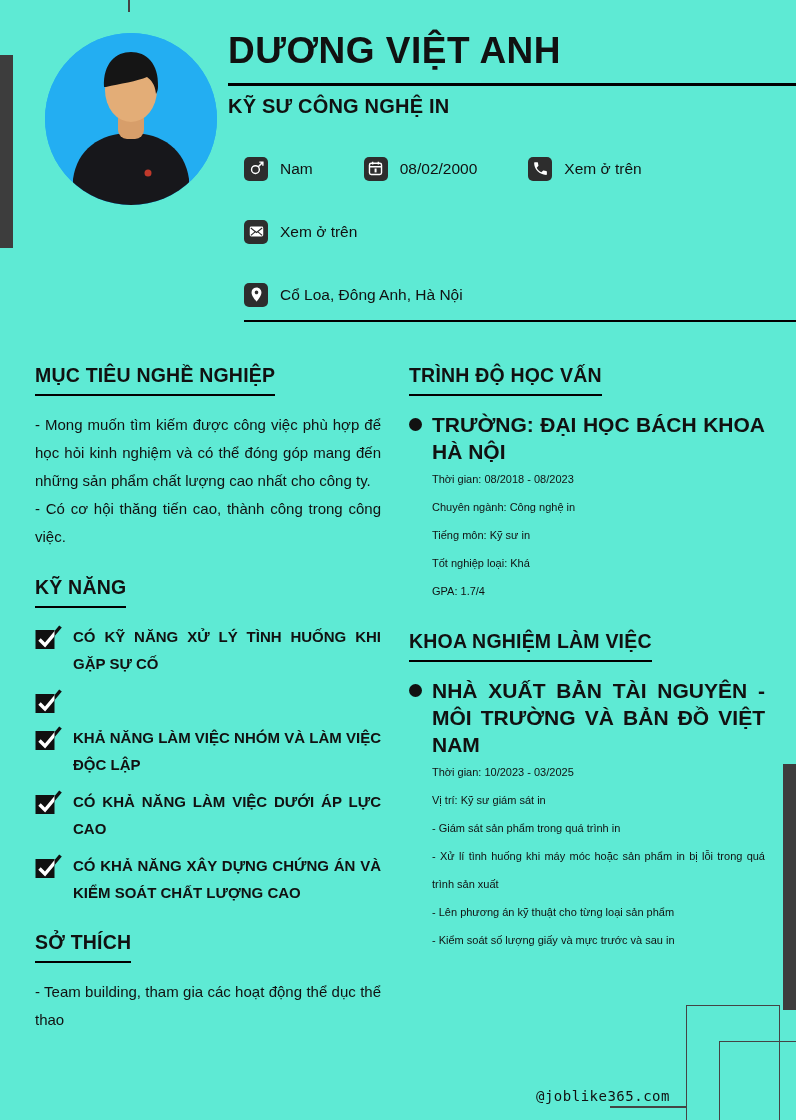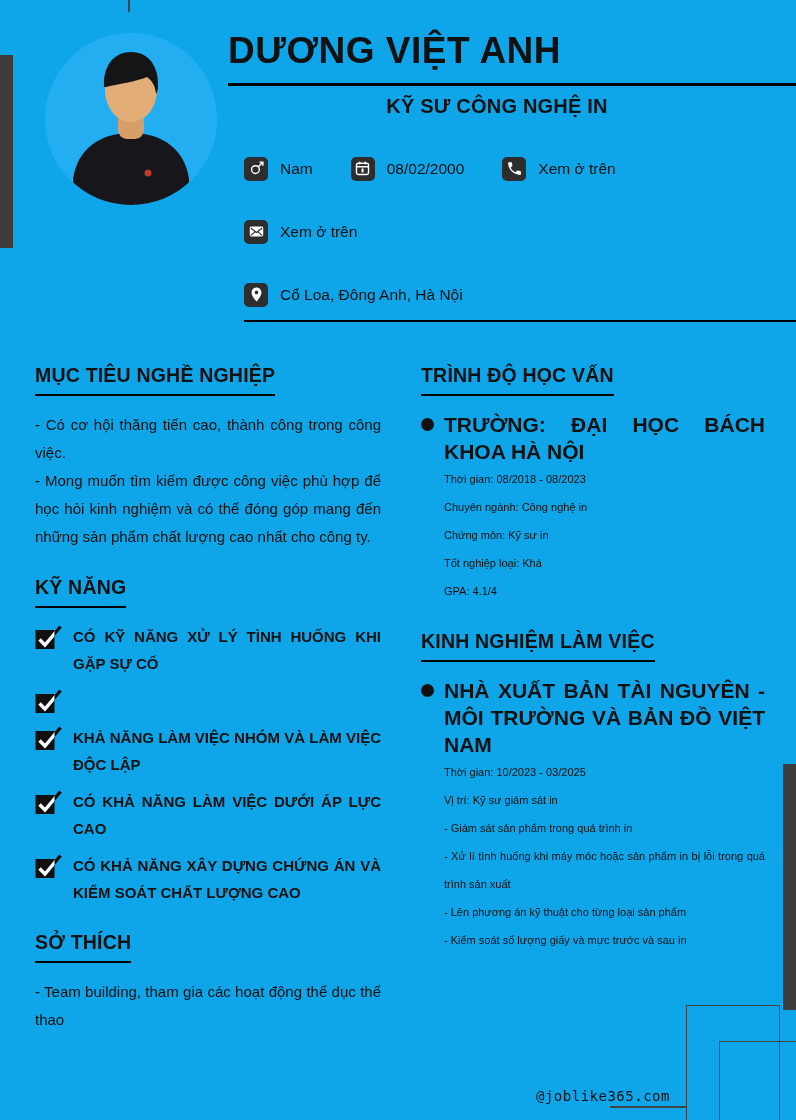--- a/index.html
+++ b/index.html
@@ -2,21 +2,21 @@
 <html><head>
 <meta charset="utf-8">
 <style>
   * { box-sizing: border-box; margin: 0; padding: 0; }
   html, body { background: #e8e8e8; }
   .page {
     position: relative;
     width: 796px;
     height: 1120px;
     margin: 0 auto;
-    background: #0ea5e9;
+    background: #5eead4;
     font-family: "Liberation Sans", sans-serif;
     color: #111;
     overflow: hidden;
   }
 
   
   .deco { position: absolute; }
   .left-bar  { left: 0;     top: 55px;  width: 13px; height: 193px; background: #3d3d3d; }
   .right-bar { left: 783px; top: 764px; width: 13px; height: 246px; background: #3d3d3d; }
   .top-tick  { left: 128px; top: 0;     width: 2px;  height: 12px;  background: #444; }
@@ -27,34 +27,34 @@
   
   .photo {
     position: absolute; left: 45px; top: 33px;
     width: 172px; height: 172px; border-radius: 50%;
     overflow: hidden; background: #23aef2;
   }
   .photo svg { display: block; }
   .header-right { margin-left: 228px; padding-top: 30px; }
   .name { font-size: 37px; font-weight: 700; letter-spacing: .5px; line-height: 1.15; }
   .name-rule { border-top: 3px solid #000; margin-top: 10px; }
-  .job-title { text-align: center; padding-right: 30px; margin-top: 9px; font-size: 20px; font-weight: 700; letter-spacing: .2px; }
+  .job-title { text-align: left; padding-right: 30px; margin-top: 9px; font-size: 20px; font-weight: 700; letter-spacing: .2px; }
 
   .contact { margin-left: 16px; margin-top: 24px; }
-  .contact-row { display: flex; align-items: center; gap: 38px; margin-bottom: 11px; margin-top: 39px; }
+  .contact-row { display: flex; align-items: center; gap: 51px; margin-bottom: 11px; margin-top: 39px; }
   .contact-item { display: flex; align-items: center; gap: 12px; font-size: 15.5px; }
   .cicon {
     width: 24px; height: 24px; background: #2d2d2d; border-radius: 5px;
     display: flex; align-items: center; justify-content: center; flex: 0 0 auto;
   }
   .cicon svg { width: 17px; height: 17px; display: block; }
   .contact-rule { margin-left: 16px; margin-top: 13px; border-top: 2px solid #000; }
 
   
-  .main { display: flex; gap: 40px; padding: 42px 31px 0 35px; }
+  .main { display: flex; gap: 28px; padding: 42px 31px 0 35px; }
   .col-left  { width: 346px; flex: 0 0 346px; }
   .col-right { flex: 1; min-width: 0; }
 
   .sec { margin-bottom: 25px; }
   .sec h2 {
     display: table; white-space: nowrap;
     font-size: 19.5px; font-weight: 700; letter-spacing: .2px;
     border-bottom: 2px solid #000; padding-bottom: 7px; margin-bottom: 15px;
   }
   .para { font-size: 15px; line-height: 28px; text-align: justify; }
@@ -160,22 +160,22 @@
     </div>
     <div class="contact-rule"></div>
   </div>
 
   <div class="main">
 
     <div class="col-left">
 
       <div class="sec">
         <h2>MỤC TIÊU NGHỀ NGHIỆP</h2>
+        <div class="para">-  Mong muốn tìm kiếm được công việc phù hợp để học hỏi kinh nghiệm và có thể đóng góp mang đến những sản phẩm chất lượng cao nhất cho công ty.</div>
         <div class="para">- Có cơ hội thăng tiến cao, thành công trong công việc.</div>
-        <div class="para">-  Mong muốn tìm kiếm được công việc phù hợp để học hỏi kinh nghiệm và có thể đóng góp mang đến những sản phẩm chất lượng cao nhất cho công ty.</div>
       </div>
 
       <div class="sec">
         <h2>KỸ NĂNG</h2>
 
         <div class="skill">
           <span class="check">
             <svg viewBox="0 0 27 26">
                 <rect x="0.5" y="6" width="19" height="19" fill="#101010"></rect>
                 <path d="M4.5 15.5 l5.5 5.5 L25.5 2.5" stroke="#101010" stroke-width="3.4" fill="none"></path>
@@ -253,29 +253,29 @@
       <div class="sec">
         <h2>TRÌNH ĐỘ HỌC VẤN</h2>
         <div class="entry">
           <div class="entry-head">
             <span class="bullet"></span>
             <span class="entry-title">TRƯỜNG: ĐẠI HỌC BÁCH KHOA HÀ NỘI</span>
           </div>
           <div class="entry-details">
             <div class="dline">Thời gian: 08/2018 - 08/2023</div>
             <div class="dline">Chuyên ngành: Công nghệ in</div>
-            <div class="dline">Chứng môn: Kỹ sư in</div>
+            <div class="dline">Tiếng môn: Kỹ sư in</div>
             <div class="dline">Tốt nghiệp loại: Khá</div>
-            <div class="dline">GPA: 4.1/4</div>
-          </div>
-        </div>
-      </div>
-
-      <div class="sec">
-        <h2>KINH NGHIỆM LÀM VIỆC</h2>
+            <div class="dline">GPA: 1.7/4</div>
+          </div>
+        </div>
+      </div>
+
+      <div class="sec">
+        <h2>KHOA NGHIỆM LÀM VIỆC</h2>
         <div class="entry">
           <div class="entry-head">
             <span class="bullet"></span>
             <span class="entry-title">NHÀ XUẤT BẢN TÀI NGUYÊN - MÔI TRƯỜNG VÀ BẢN ĐỒ VIỆT NAM</span>
           </div>
           <div class="entry-details">
             <div class="dline">Thời gian: 10/2023 - 03/2025</div>
             <div class="dline">Vị trí: Kỹ sư giám sát in</div>
             <div class="dline">- Giám sát sản phẩm trong quá trình in</div>
             <div class="dline">- Xử lí tình huống khi máy móc hoặc sản phẩm in bị lỗi trong quá trình sản xuất</div>

